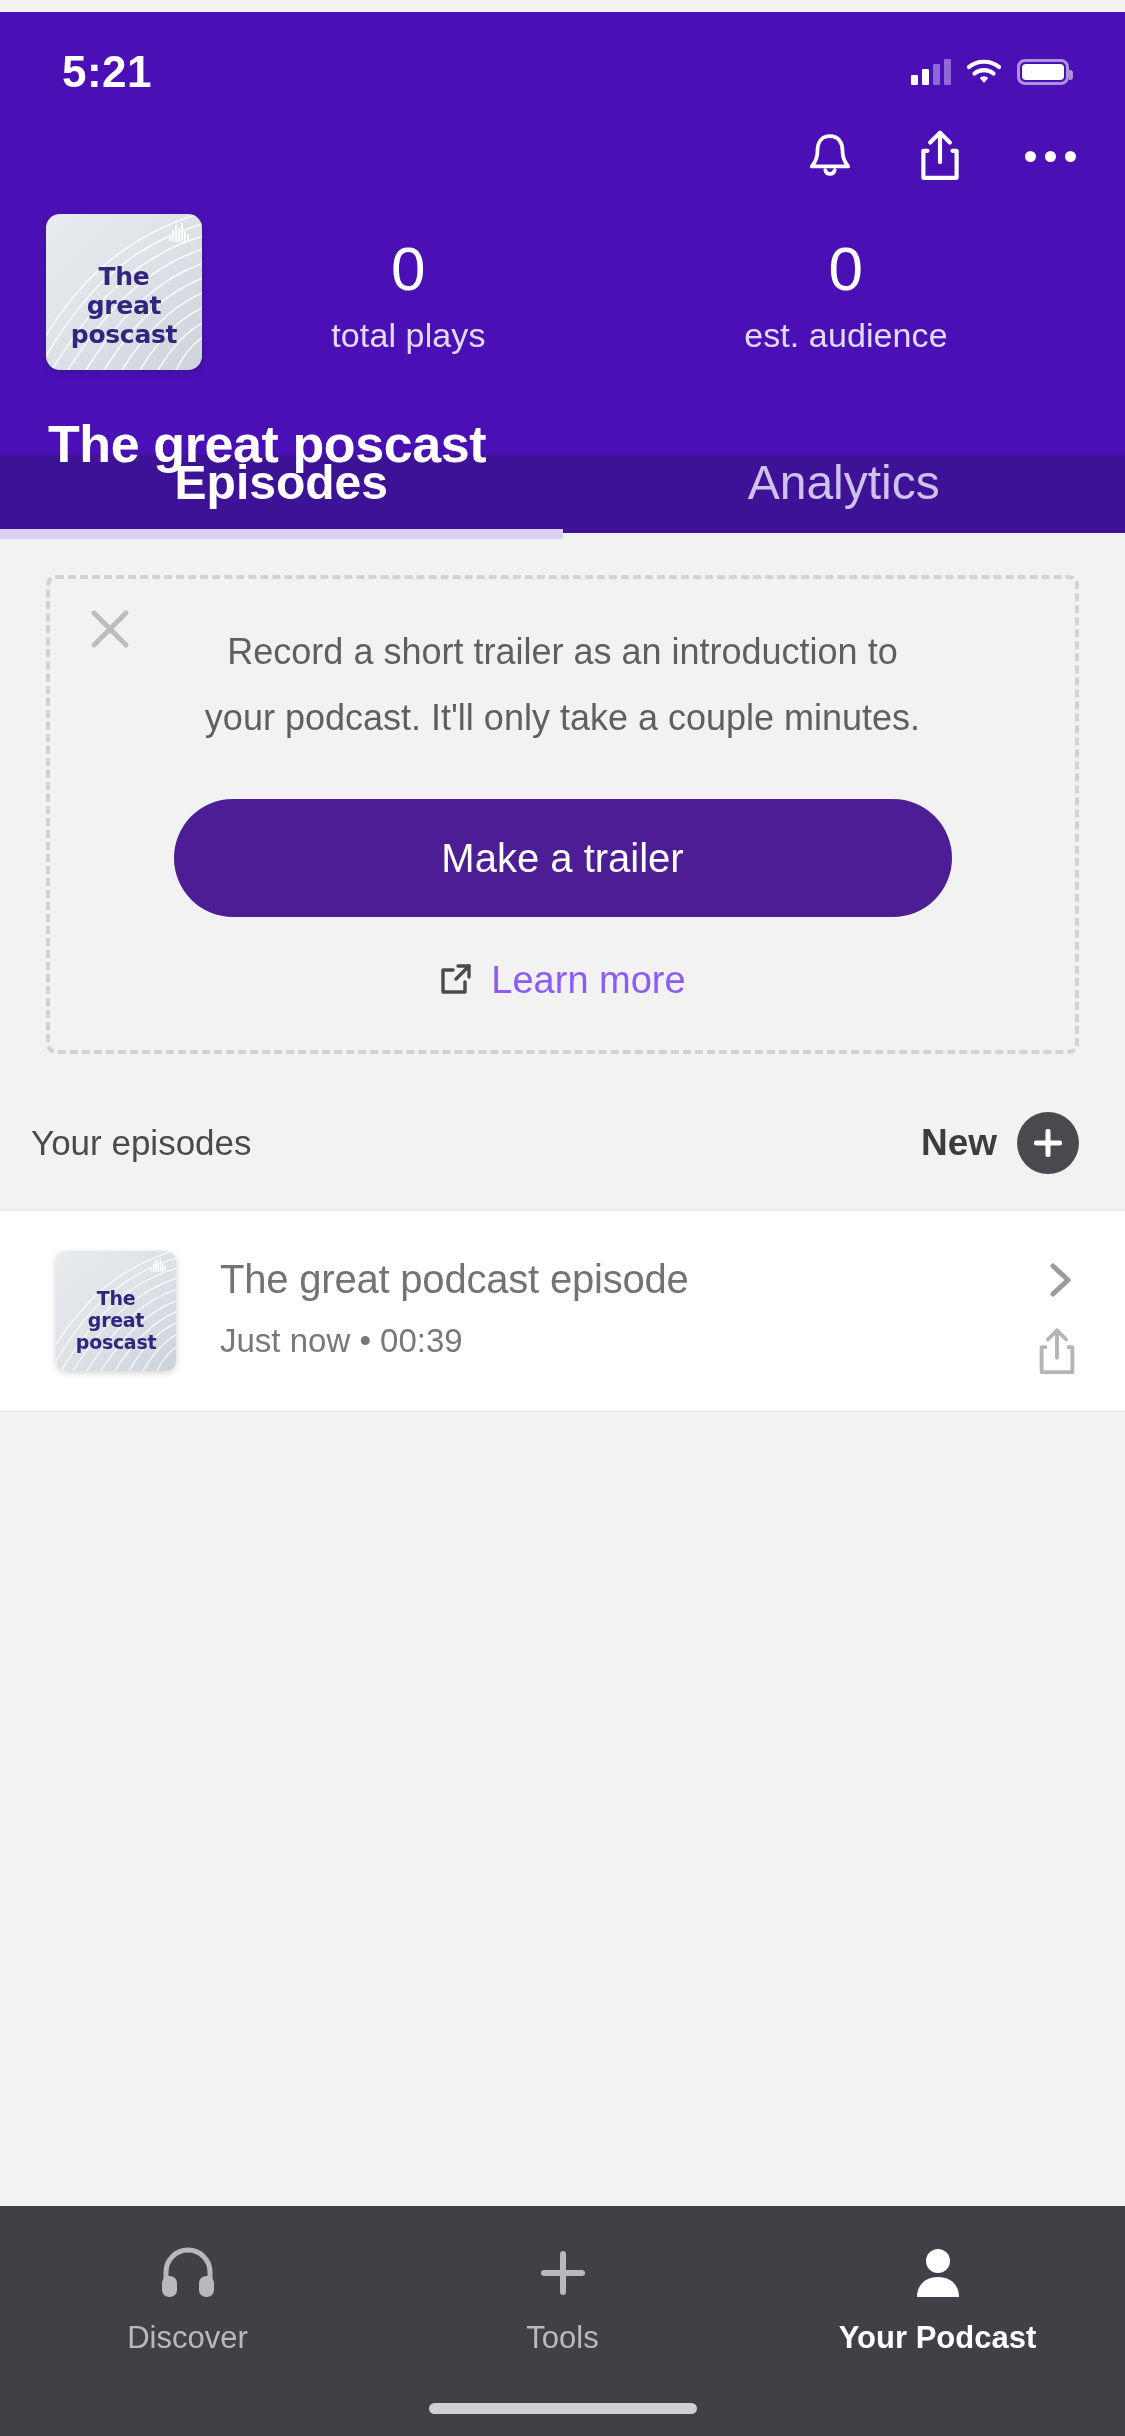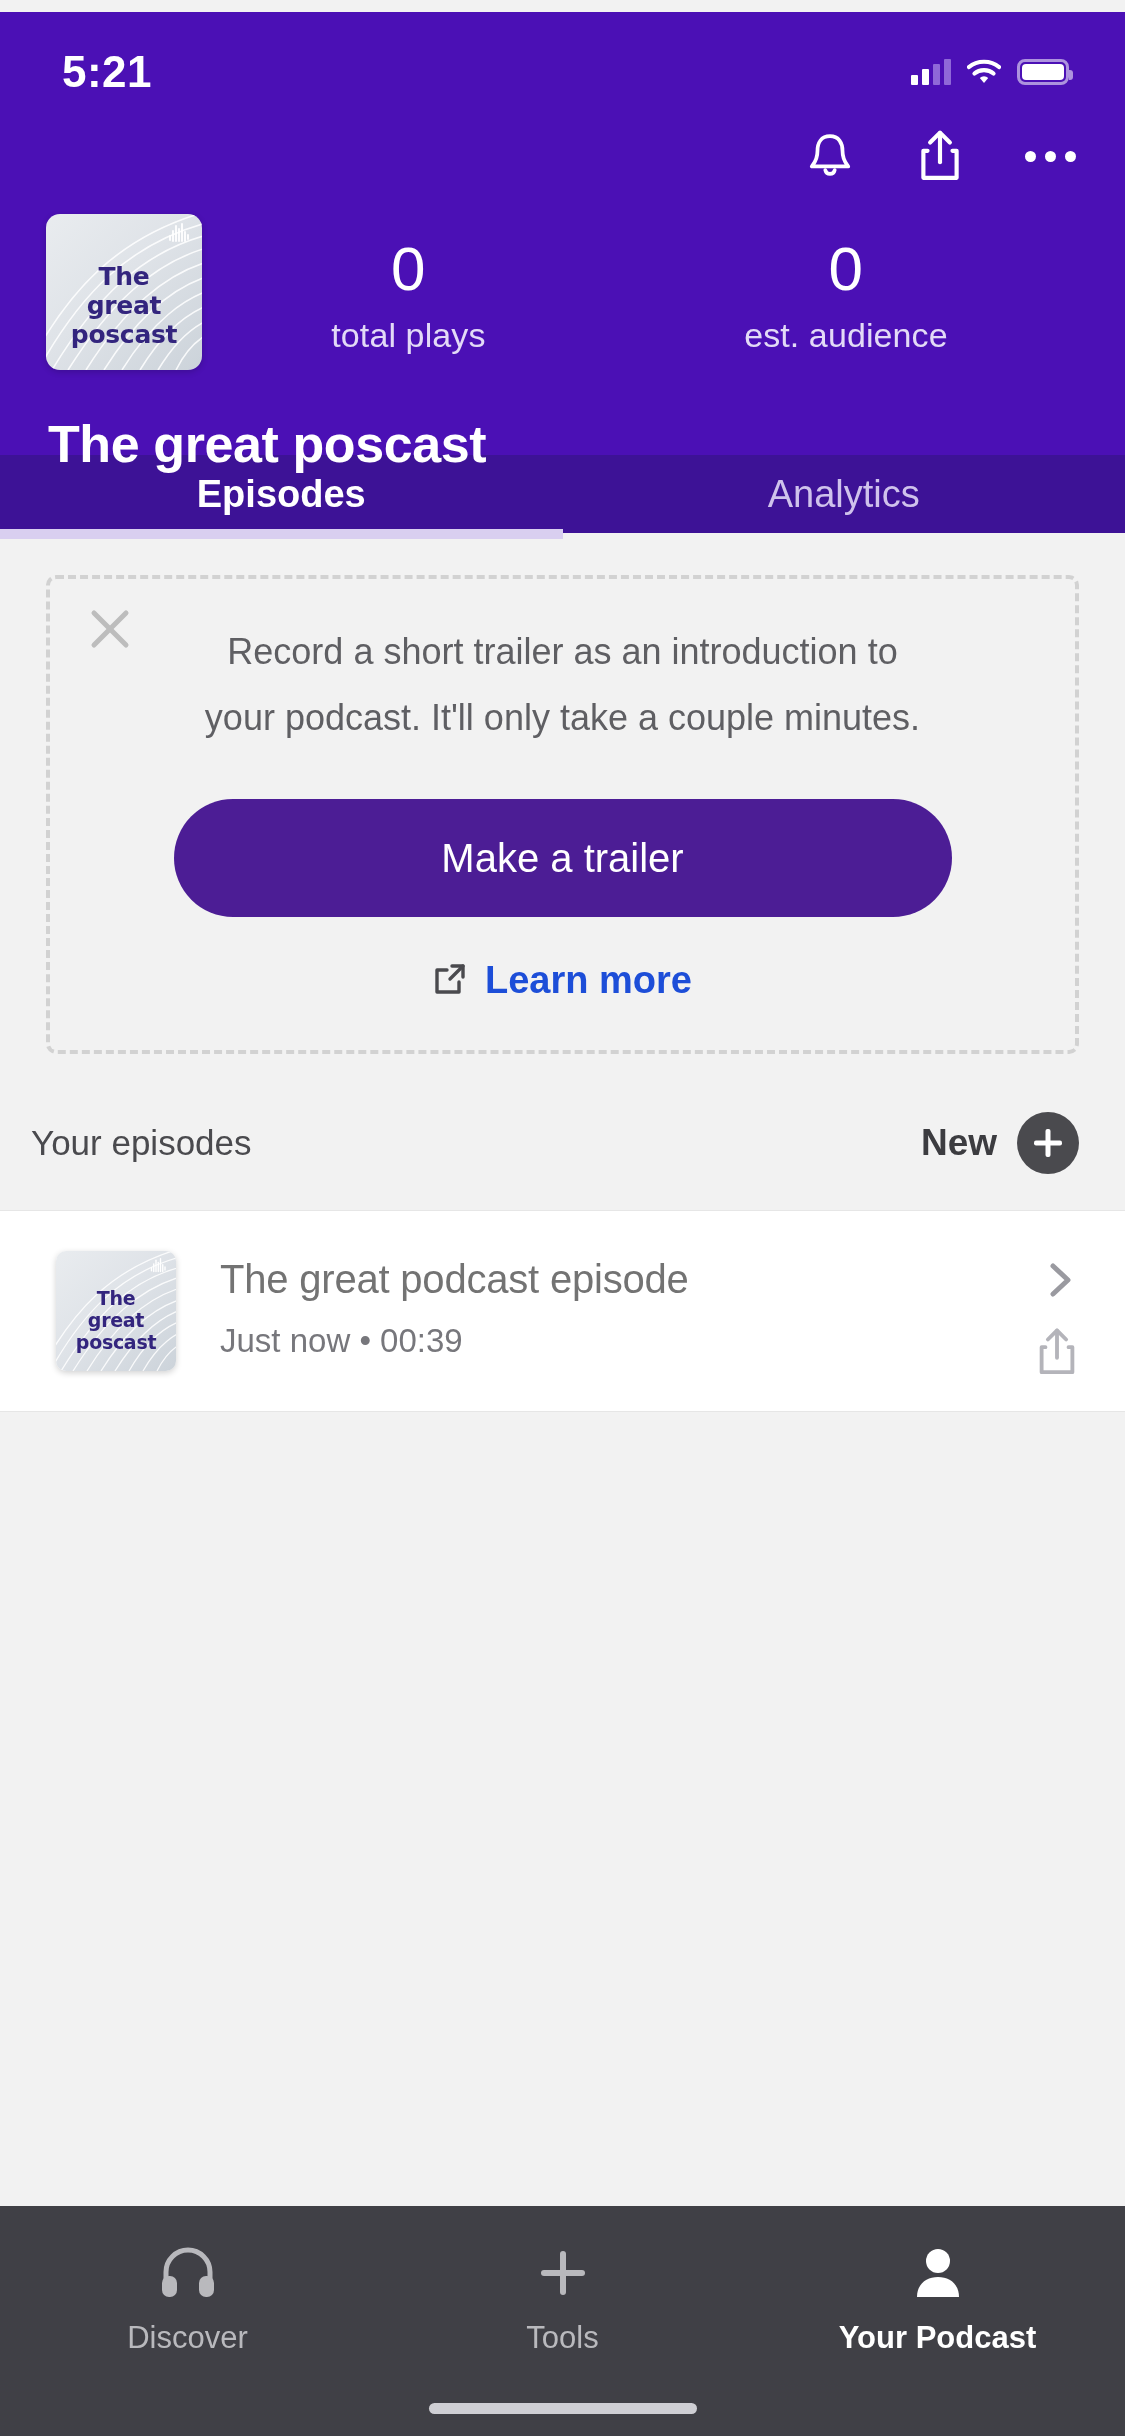--- a/index.html
+++ b/index.html
@@ -132,23 +132,22 @@
   
   .tabs {
     display:flex;
     background:#3d1296;
     height:78px;
     width:1125px;
   }
   .tab {
     flex:1;
     display:flex;
-    align-items:center;
     justify-content:center;
-    font-size:38px;
+    font-size:48px;
     position:relative;
   }
   .tab.active { color:#fff; font-weight:bold; }
   .tab.inactive { color:#cfc2ec; }
   .tab.active::after {
     content:"";
     position:absolute;
     bottom:-6px; left:0; right:0;
     height:10px;
     background:#d9cff0;
@@ -193,22 +192,22 @@
   }
   .learn-row {
     display:flex;
     align-items:center;
     justify-content:center;
     gap:18px;
     margin-top:42px;
   }
   .learn-row span.lm {
     font-size:38px;
-    color:#1d4ed8;
-    font-weight:700;
+    color:#8b5cf6;
+    font-weight:400;
   }
 
   .your-eps {
     display:flex;
     align-items:center;
     justify-content:space-between;
     padding:58px 46px 36px 31px;
   }
   .your-eps .lbl { font-size:35px; color:#4a4a4e; }
   .new-wrap { display:flex; align-items:center; gap:20px; }

